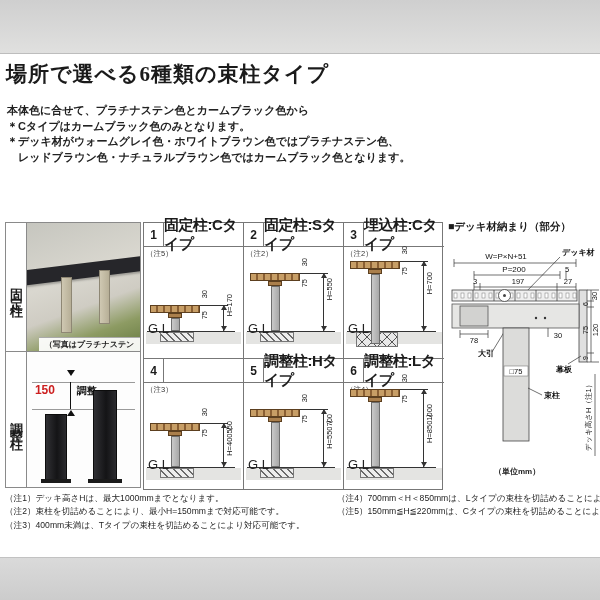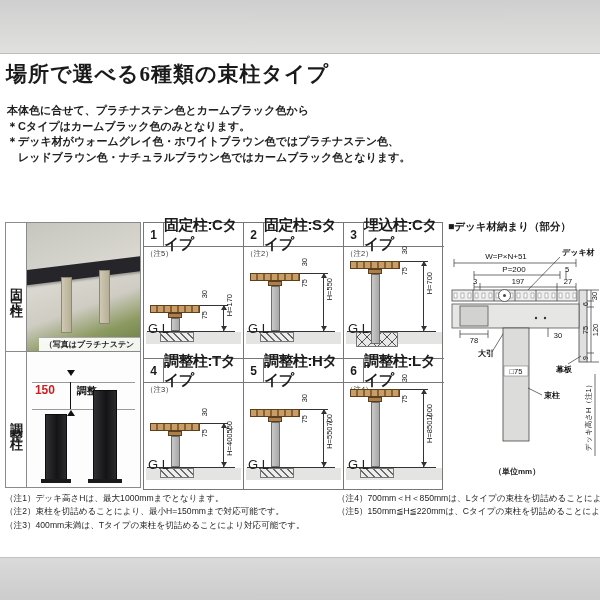--- a/index.html
+++ b/index.html
@@ -200,21 +200,20 @@
       <i class="harr dn"></i>
       <span class="dim d30">30</span>
       <span class="dim d75">75</span>
       <span class="dim dh">H=700</span>
     </div>
   </div>
 
   <div class="cell" style="--dt:40px">
     <div class="cell-head">
       <span class="cell-num">4</span>
-      <span class="cell-title">調整柱:Tタイプ</span>
     </div>
     <div class="cell-body">
       <span class="cell-note">（注3）</span>
       <div class="ground"></div>
       <div class="foundation"></div>
       <div class="post"></div>
       <div class="joist"></div>
       <div class="deck"></div>
       <div class="gl-line"></div>
       <span class="gl">G.L</span>

